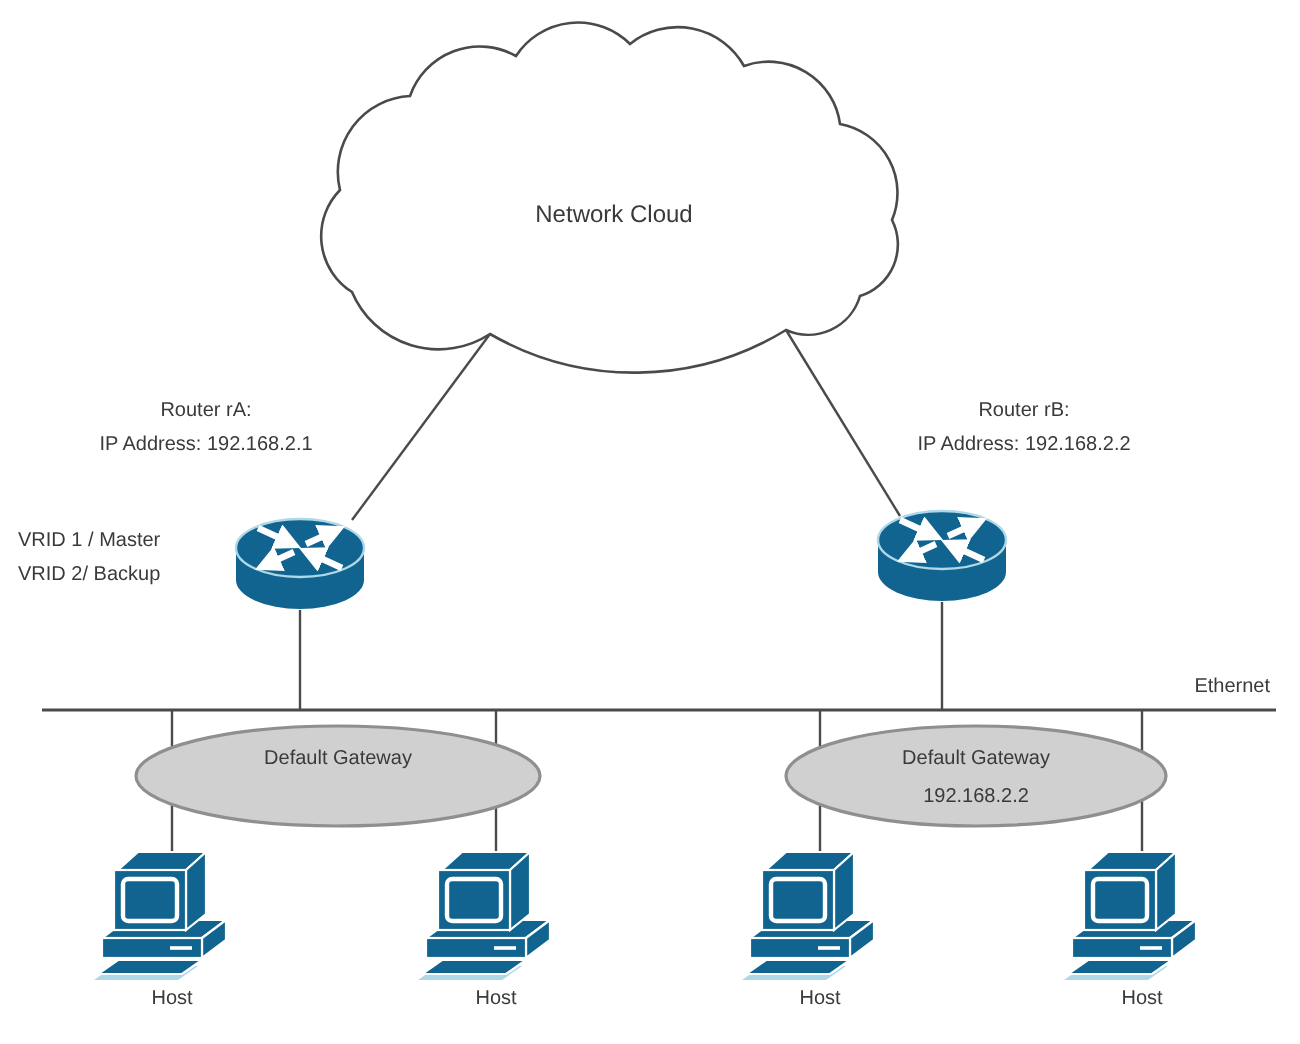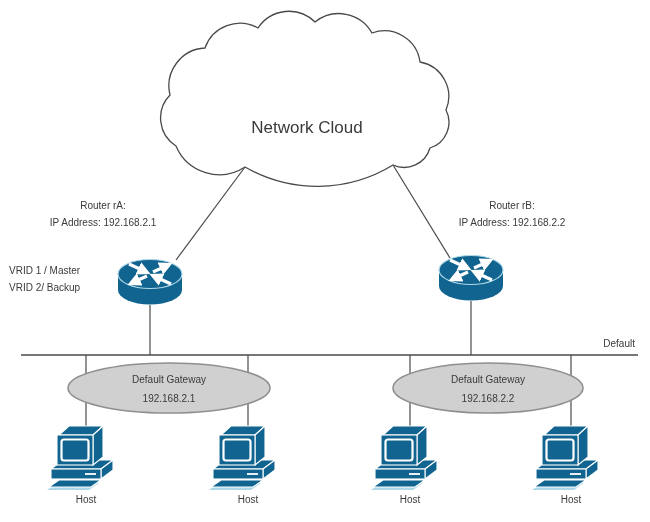--- a/index.html
+++ b/index.html
@@ -118,43 +118,42 @@
       <polygon class="devw" points="54,45 66,36 66,46 54,55"></polygon>
       <rect class="devw" x="4" y="45" width="50" height="10"></rect>
       <line class="slot" x1="38" y1="50" x2="49" y2="50"></line>
       <polygon class="devw" points="12,11 46,11 56,2 22,2"></polygon>
       <polygon class="devw" points="46,11 56,2 56,33 46,41"></polygon>
       <rect class="devw" x="10" y="11" width="36" height="30"></rect>
       <rect class="screen" x="14.5" y="15.5" width="27" height="21" rx="2.5"></rect>
     </g>
   </svg>
 
-  <div class="lbl center" style="left:227px;top:99px;width:160px;font-size:17px;margin-top:20px;">Network Cloud</div>
+  <div class="lbl center" style="left:227px;top:99px;width:160px;font-size:12px;">Network Cloud</div>
 
   <div class="lbl center" style="left:18px;top:197px;width:170px;">
     <div>Router rA:</div>
     <div>IP Address: 192.168.2.1</div>
   </div>
 
   <div class="lbl center" style="left:427px;top:197px;width:170px;">
     <div>Router rB:</div>
     <div>IP Address: 192.168.2.2</div>
   </div>
 
   <div class="lbl" style="left:9px;top:262px;width:104px;">
     <div>VRID 1 / Master</div>
     <div>VRID 2/ Backup</div>
   </div>
 
 
-  <div class="lbl right" style="left:545px;top:335px;width:90px;">Default</div>
+  <div class="lbl right" style="left:545px;top:335px;width:90px;">Ethernet</div>
 
   <div class="lbl center gwlbl" style="left:69px;top:370px;width:200px;">
     <div>Default Gateway</div>
-    <div>192.168.2.1</div>
   </div>
 
   <div class="lbl center gwlbl" style="left:393px;top:370px;width:190px;">
     <div>Default Gateway</div>
     <div>192.168.2.2</div>
   </div>
 
   <div class="lbl center" style="left:46px;top:491px;width:80px;">Host</div>
   <div class="lbl center" style="left:208px;top:491px;width:80px;">Host</div>
   <div class="lbl center" style="left:370px;top:491px;width:80px;">Host</div>

